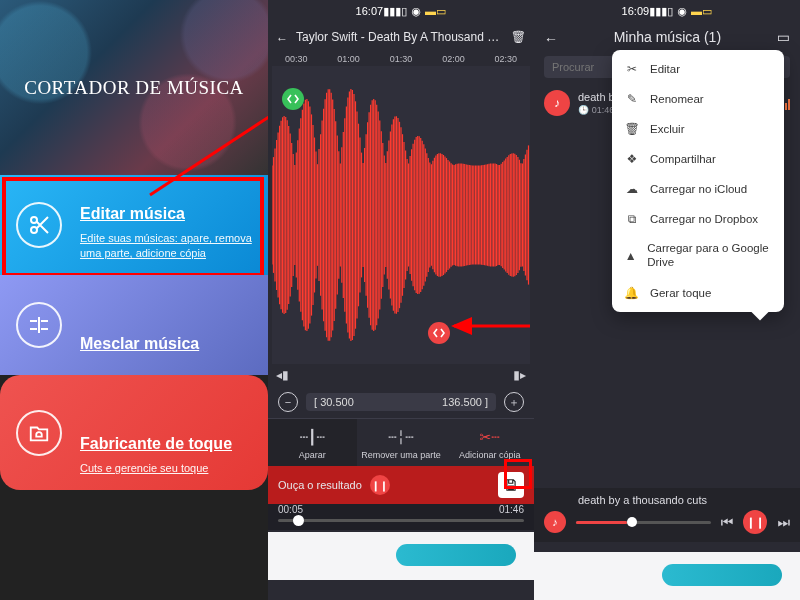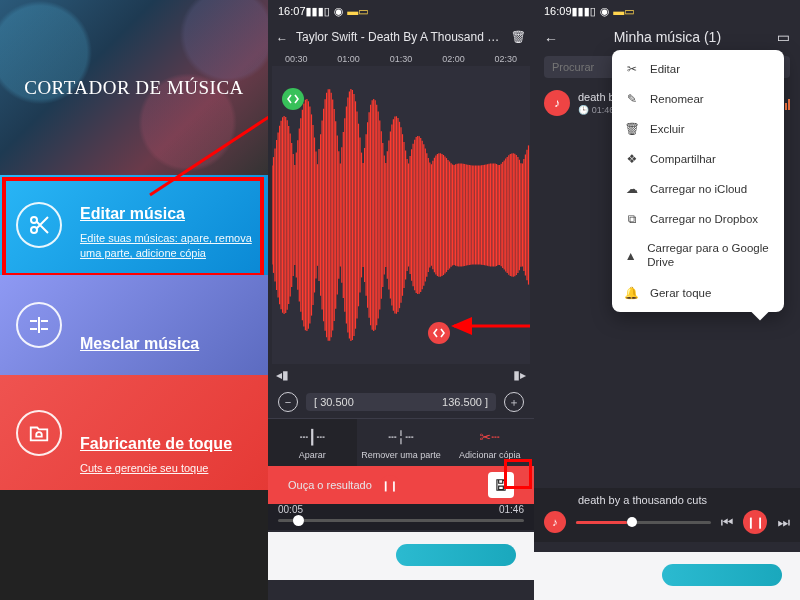--- a/index.html
+++ b/index.html
@@ -25,39 +25,39 @@
   .c-my     { background: linear-gradient(135deg,#ff8a65,#ff7043); }
   .c-ring   { background: linear-gradient(135deg,#ef5350,#e53935); }
   .sel-box  { position:absolute; border:4px solid #ff0000; pointer-events:none; }
 
   
   .arrow { position:absolute; pointer-events:none; z-index:50; }
   .arrow svg { overflow:visible; }
 
   
   .p2 { background:#2a2a33; color:#e6e6ea; }
-  .statusbar { height:22px; display:flex; justify-content:flex-start; align-items:center; padding:0 10px; font-size:11px; color:#fff; }
+  .statusbar { height:22px; display:flex; justify-content:center; align-items:center; padding:0 10px; font-size:11px; color:#fff; }
   .sb-right { display:flex; gap:4px; align-items:center; }
   .p2-head { height:30px; display:flex; align-items:center; padding:0 8px; gap:8px; font-size:12px; }
   .p2-head .title { flex:1; white-space:nowrap; overflow:hidden; text-overflow:ellipsis; }
   .ruler { display:flex; gap:0; font-size:9px; color:#bdbdc4; padding:2px 2px 0 2px; }
   .ruler span { flex:1; text-align:center; }
   .wave-area { position:relative; height:298px; background:#2f2f3a; margin:2px 4px 0 4px; }
   .wave-svg { position:absolute; inset:0; }
   .handle { position:absolute; width:22px; height:22px; border-radius:50%; display:flex; align-items:center; justify-content:center; color:#fff; font-size:11px; }
   .h-start { background:#38c15a; left:10px; top:22px; }
   .h-end   { background:#ef4444; left:156px; top:256px; }
   .loop-row { display:flex; justify-content:space-between; padding:4px 8px; font-size:12px; color:#cfcfd6; }
   .range-row { display:flex; align-items:center; gap:8px; padding:6px 10px; }
   .range-box { flex:1; background:#3a3a46; border-radius:4px; padding:3px 8px; font-size:11px; display:flex; justify-content:space-between; color:#ddd; }
   .tools { display:flex; border-top:1px solid #3c3c48; }
   .tool { flex:1; text-align:center; padding:8px 2px 6px; font-size:9px; color:#cfcfd6; }
   .tool.active { background:#232329; }
   .tool .ticon { height:20px; display:flex; align-items:center; justify-content:center; font-size:14px; margin-bottom:3px; }
-  .listen-row { background:#ef4444; padding:6px 20px; font-size:11px; display:flex; align-items:center; gap:8px;text-align:center; }
+  .listen-row { background:#b91c1c; padding:6px 10px; font-size:11px; display:flex; align-items:center; gap:8px;text-align:center; }
   .play-btn { width:20px; height:20px; border-radius:50%; background:#ef4444; color:#fff; display:flex; align-items:center; justify-content:center; font-size:10px; }
   .save-btn { width:26px; height:26px; background:#fff; color:#222; border-radius:4px; display:flex; align-items:center; justify-content:center; margin-left:auto; }
   .time-row { display:flex; justify-content:space-between; padding:0 10px 4px; font-size:10px; color:#cfcfd6; background:#1f1f26; }
   .seek { padding:0 10px 8px; background:#1f1f26; }
   .seek-track { height:3px; background:#555; position:relative; border-radius:2px; }
   .seek-thumb { position:absolute; top:-4px; width:11px; height:11px; border-radius:50%; background:#fff; }
   .ad-strip { height:48px; background:#f5f5f7; margin-top:2px; position:relative; }
   .ad-pill { position:absolute; right:18px; top:12px; width:120px; height:22px; border-radius:11px; background:linear-gradient(90deg,#2bbad0,#1aa8bd); }
 
   
@@ -115,21 +115,21 @@
       <svg width="24" height="24" viewBox="0 0 24 24">
           <g fill="none" stroke="#fff" stroke-width="2">
             <path d="M3 8 H10 M3 16 H10 M14 8 H21 M14 16 H21 M12 4 V20"></path>
           </g>
         </svg>
     </div>
     <h3>Mesclar música</h3>
   </div>
 
 
-  <div class="card c-ring" style="min-height:115px;">
+  <div class="card c-ring" style="min-height:115px;border-radius:20px;">
     <div class="icon-circ">
       <svg width="22" height="22" viewBox="0 0 24 24">
           <g fill="none" stroke="#fff" stroke-width="2">
             <path d="M3 6 L3 20 L21 20 L21 8 L12 8 L10 6 Z"></path>
             <path d="M12 11 a3 3 0 0 1 3 3 v2 h-6 v-2 a3 3 0 0 1 3-3 z"></path>
           </g>
         </svg>
     </div>
     <h3>Fabricante de toque</h3>
     <p>Cuts e gerencie seu toque</p>

